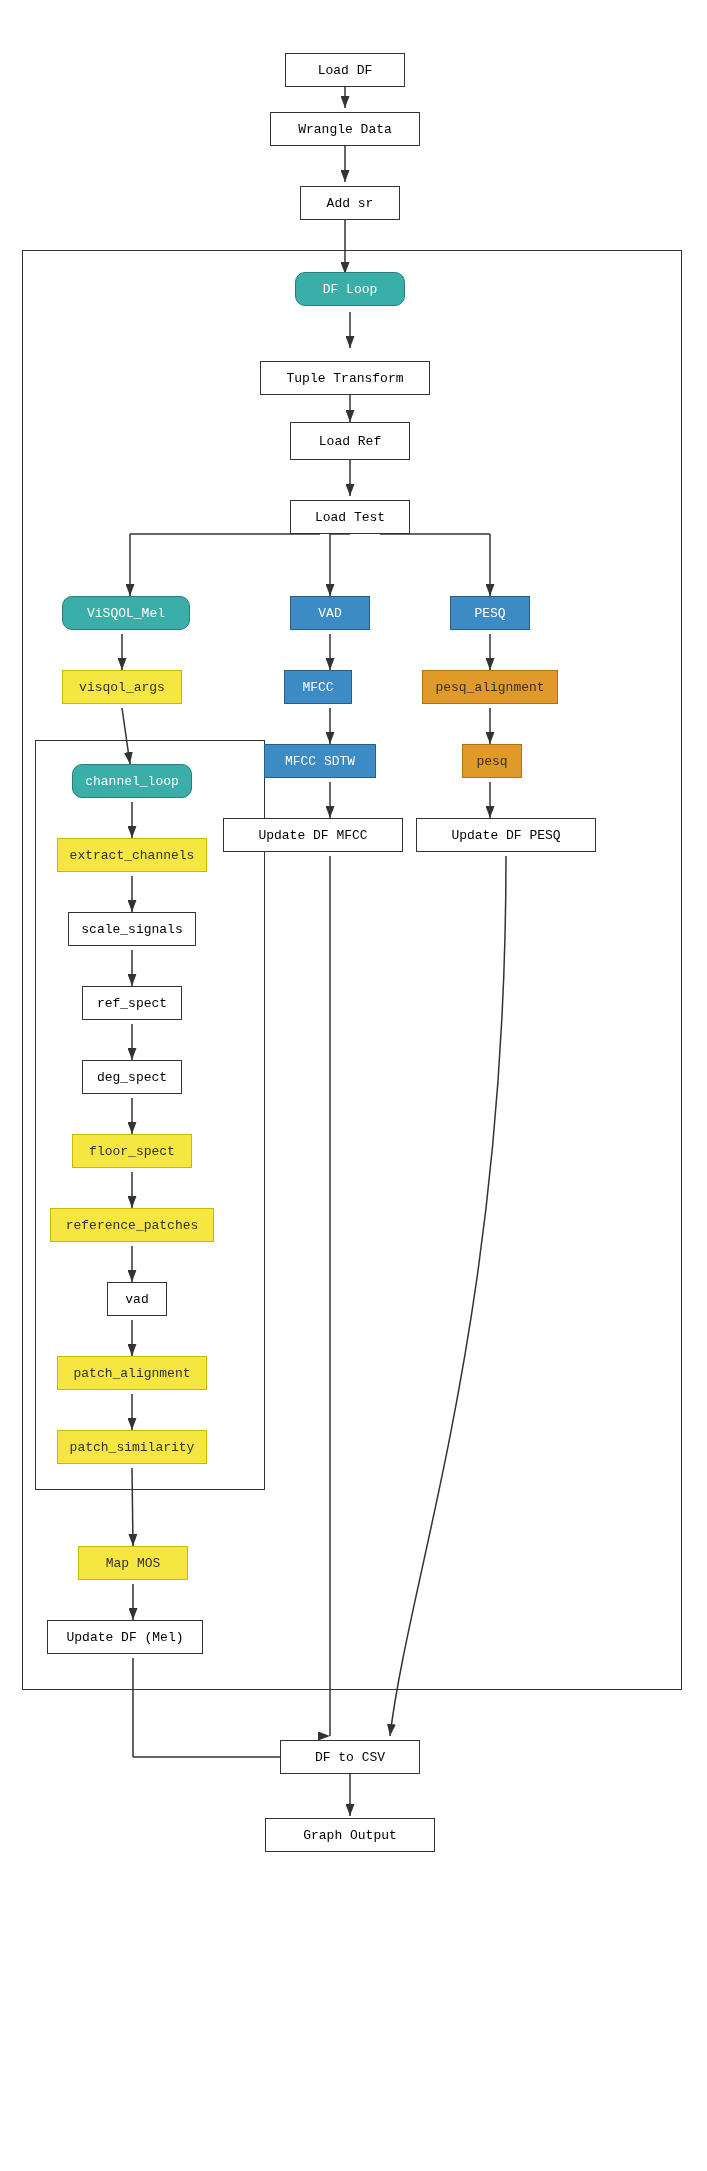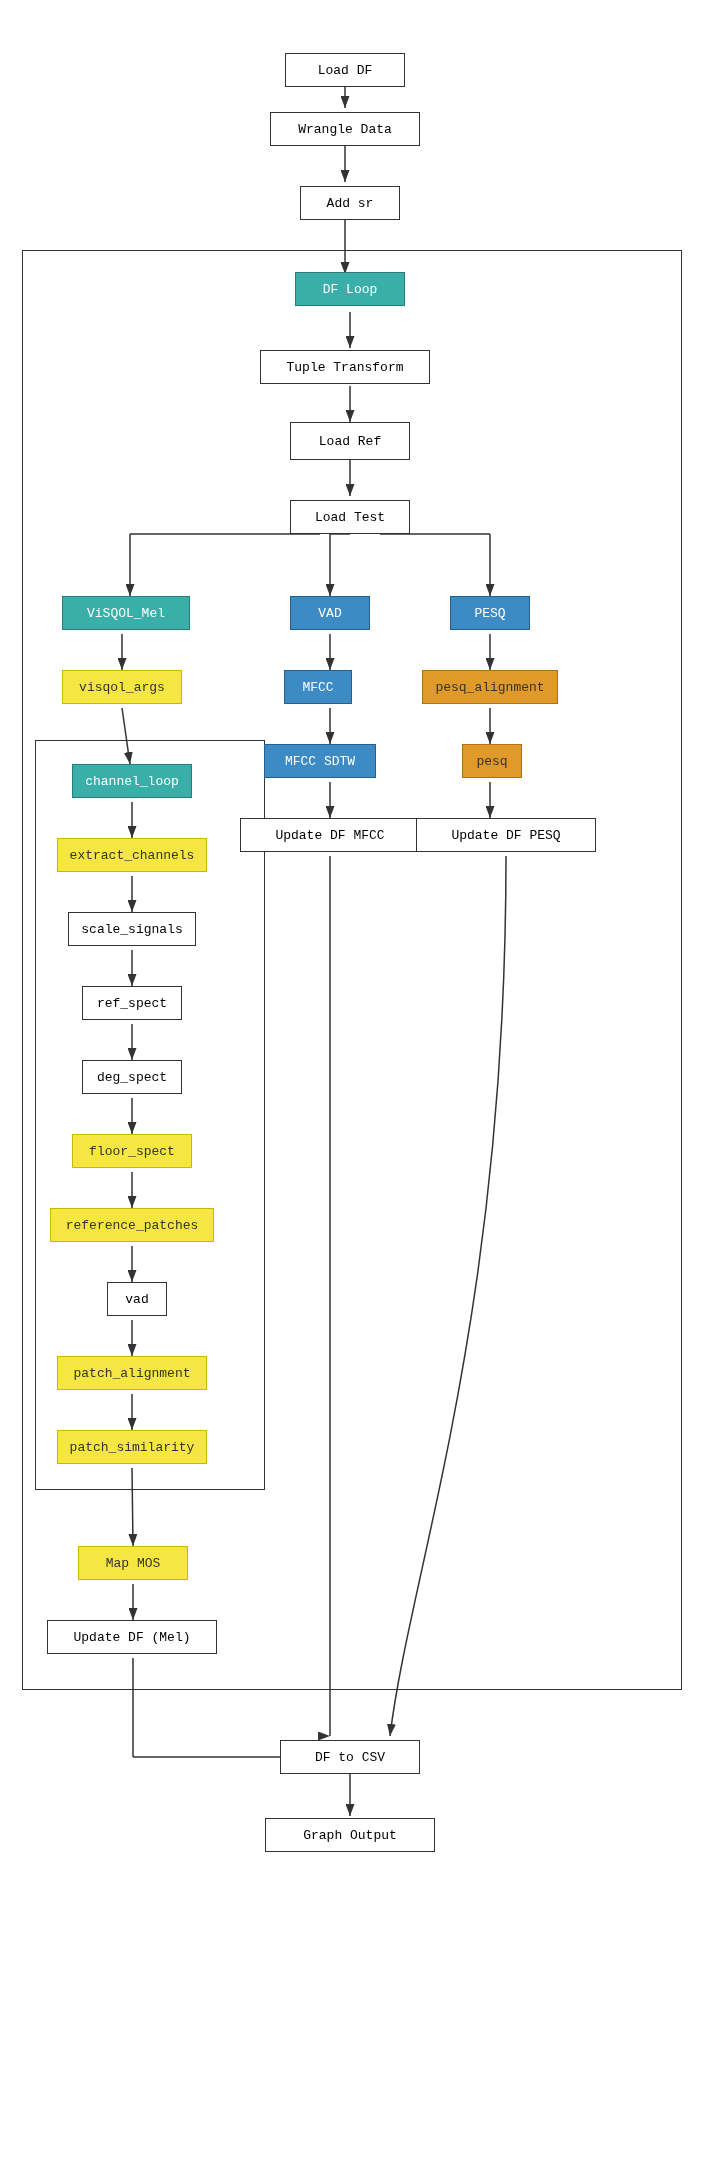--- a/index.html
+++ b/index.html
@@ -33,20 +33,21 @@
       font-size: 13px;
       border: 1.5px solid #333;
       background: #fff;
       padding: 4px 10px;
       min-width: 60px;
     }
     .node.green-fill {
       background: #3aafa9;
       color: #fff;
       border-color: #2a7d79;
+      border-radius: 10px;
     }
     .node.yellow-fill {
       background: #f5e642;
       color: #333;
       border-color: #c8b800;
     }
     .node.blue-fill {
       background: #3d8bc4;
       color: #fff;
       border-color: #2a5e8a;
@@ -154,21 +155,21 @@
   </svg>
 
   <div class="node" style="left:285px; top:18px; width:120px; height:34px;margin-top:15px;">Load DF</div>
 
   <div class="node" style="left:270px; top:92px; width:150px; height:34px;">Wrangle Data</div>
 
   <div class="node" style="left:300px; top:166px; width:100px; height:34px;">Add sr</div>
 
   <div class="node green-fill" style="left:295px; top:252px; width:110px; height:34px;">DF Loop</div>
 
-  <div class="node" style="left:260px; top:330px; width:170px; height:34px;">Tuple Transform</div>
+  <div class="node" style="left:260px; top:341px; width:170px; height:34px;">Tuple Transform</div>
 
   <div class="node" style="left:290px; top:402px; width:120px; height:38px;">Load Ref</div>
 
   <div class="node" style="left:290px; top:480px; width:120px; height:34px;">Load Test</div>
 
   <div class="node green-fill" style="left:62px; top:576px; width:128px; height:34px;">ViSQOL_Mel</div>
 
   <div class="node yellow-fill" style="left:62px; top:650px; width:120px; height:34px;">visqol_args</div>
 
   <div class="node green-fill" style="left:72px; top:744px; width:120px; height:34px;">channel_loop</div>
@@ -186,29 +187,29 @@
   <div class="node yellow-fill" style="left:50px; top:1188px; width:164px; height:34px;">reference_patches</div>
 
   <div class="node" style="left:107px; top:1262px; width:50px; height:34px;">vad</div>
 
   <div class="node yellow-fill" style="left:57px; top:1336px; width:150px; height:34px;">patch_alignment</div>
 
   <div class="node yellow-fill" style="left:57px; top:1410px; width:150px; height:34px;">patch_similarity</div>
 
   <div class="node yellow-fill" style="left:78px; top:1526px; width:110px; height:34px;">Map MOS</div>
 
-  <div class="node" style="left:47px; top:1600px; width:170px; height:34px;">Update DF (Mel)</div>
+  <div class="node" style="left:47px; top:1600px; width:156px; height:34px;">Update DF (Mel)</div>
 
   <div class="node blue-fill" style="left:290px; top:576px; width:80px; height:34px;">VAD</div>
 
   <div class="node blue-fill" style="left:284px; top:650px; width:68px; height:34px;">MFCC</div>
 
   <div class="node blue-fill" style="left:264px; top:724px; width:112px; height:34px;">MFCC SDTW</div>
 
-  <div class="node" style="left:240px; top:798px; width:180px; height:34px;">Update DF MFCC</div>
+  <div class="node" style="left:223px; top:798px; width:180px; height:34px;">Update DF MFCC</div>
 
   <div class="node blue-fill" style="left:450px; top:576px; width:80px; height:34px;">PESQ</div>
 
   <div class="node orange-fill" style="left:422px; top:650px; width:136px; height:34px;">pesq_alignment</div>
 
   <div class="node orange-fill" style="left:462px; top:724px; width:56px; height:34px;">pesq</div>
 
   <div class="node" style="left:416px; top:798px; width:180px; height:34px;">Update DF PESQ</div>
 
   <div class="node" style="left:280px; top:1720px; width:140px; height:34px;">DF to CSV</div>

